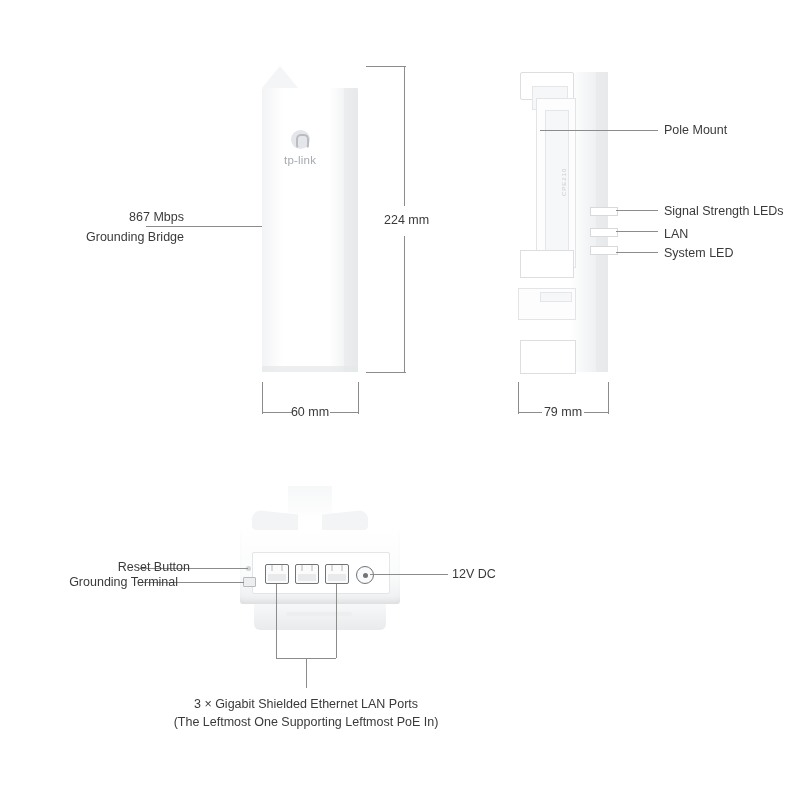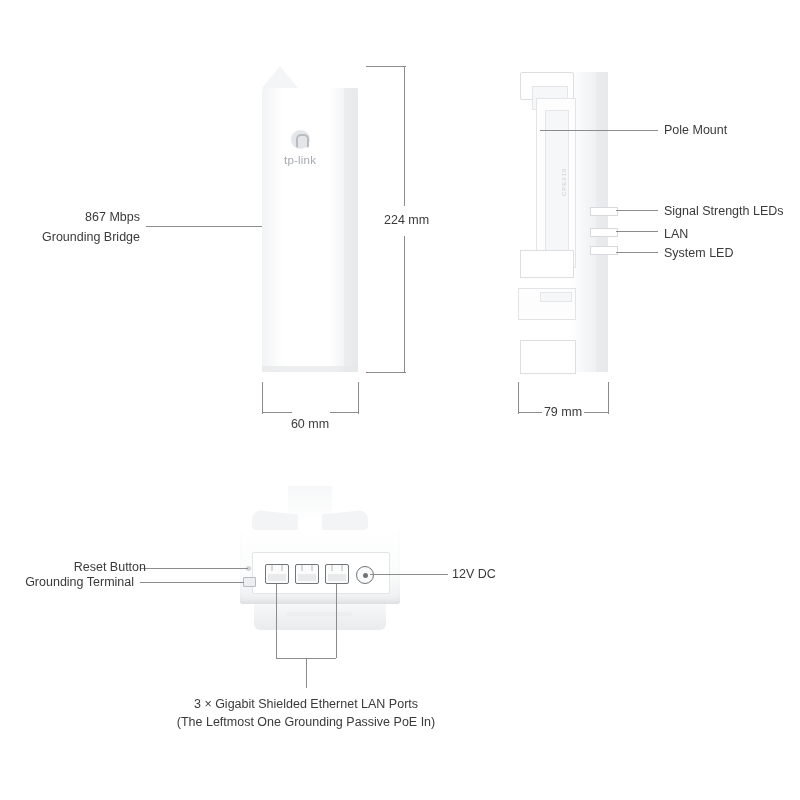--- a/index.html
+++ b/index.html
@@ -19,21 +19,21 @@
     position: absolute;
     inset: 0;
   }
   .label {
     position: absolute;
     font-size: 12.5px;
     line-height: 17px;
     color: #3a3a3a;
     white-space: pre;
   }
-  .label.right { text-align: right; }
+  .label.right { text-align: right; padding-left: 44px; }
   .label.center { text-align: center; }
 
   
   .ln {
     position: absolute;
     background: #8c8c8c;
   }
   .ln.h { height: 1px; }
   .ln.v { width: 1px; }
 
@@ -210,21 +210,21 @@
     <div class="ln h" style="left:366px; top:66px; width:40px;"></div>
     <div class="ln h" style="left:366px; top:372px; width:40px;"></div>
     <div class="ln v" style="left:404px; top:66px; height:140px;"></div>
     <div class="ln v" style="left:404px; top:236px; height:136px;"></div>
     <div class="label" style="left:384px; top:212px; width:70px;">224 mm</div>
 
     <div class="ln v" style="left:262px; top:382px; height:32px;"></div>
     <div class="ln v" style="left:358px; top:382px; height:32px;"></div>
     <div class="ln h" style="left:262px; top:412px; width:30px;"></div>
     <div class="ln h" style="left:330px; top:412px; width:28px;"></div>
-    <div class="label center" style="left:275px; top:404px; width:70px;margin-top:12px;">60 mm</div>
+    <div class="label center" style="left:275px; top:404px; width:70px;">60 mm</div>
   </div>
 
   <div>
 
     <div class="side-shell" style="left:570px; top:72px; width:38px; height:300px;"></div>
     <div class="shadow-soft" style="left:596px; top:72px; width:12px; height:300px; opacity:.6;"></div>
 
     <div class="side-bracket" style="left:520px; top:72px; width:52px; height:26px; border-radius:2px;"></div>
     <div class="side-inner" style="left:532px; top:86px; width:34px; height:22px;"></div>
 
@@ -304,16 +304,16 @@
 
     <div class="ln h" style="left:370px; top:574px; width:78px;"></div>
     <div class="label" style="left:452px; top:566px; width:120px;">12V DC</div>
 
     <div class="ln v" style="left:276px; top:584px; height:74px;"></div>
     <div class="ln v" style="left:336px; top:584px; height:74px;"></div>
     <div class="ln h" style="left:276px; top:658px; width:60px;"></div>
     <div class="ln v" style="left:306px; top:658px; height:30px;"></div>
 
     <div class="label center" style="left:106px; top:696px; width:400px;">3 × Gigabit Shielded Ethernet LAN Ports</div>
-    <div class="label center" style="left:106px; top:714px; width:400px;">(The Leftmost One Grounding Passive PoE In)</div>
+    <div class="label center" style="left:106px; top:714px; width:400px;">(The Leftmost One Supporting Leftmost PoE In)</div>
   </div>
 
 </div>
 
 </body></html>

